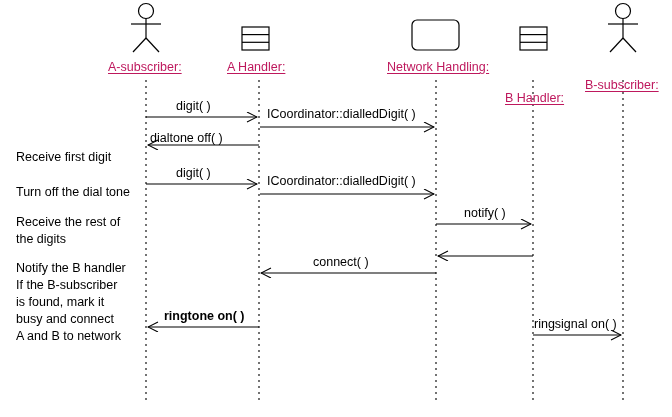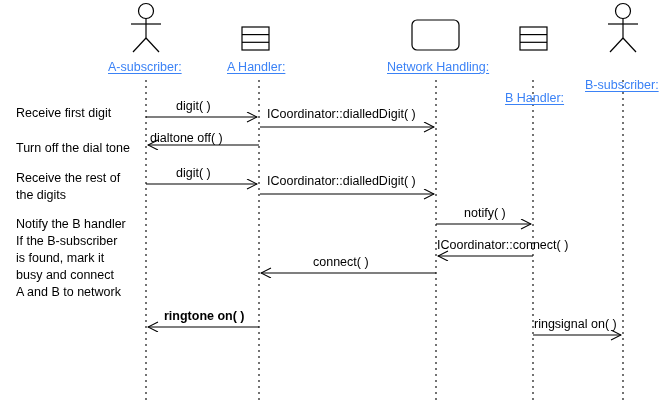--- a/index.html
+++ b/index.html
@@ -26,36 +26,37 @@
     height: 417px;
     display: block;
   }
   .hdr-label {
     position: absolute;
     font-size: 12.5px;
     line-height: 14px;
     white-space: nowrap;
     text-decoration: underline;
     text-underline-offset: 2px;
-    color: #3b82f6;
+    color: #be185d;
   }
   .msg-label {
     position: absolute;
     font-size: 12.5px;
     line-height: 14px;
     white-space: nowrap;
     color: #000;
   }
   .note-text {
     position: absolute;
     font-size: 12.5px;
     line-height: 17px;
     color: #000;
     white-space: pre-line;
     text-align: left;
+    margin-top: 44px;
   }
 </style>
 </head>
 <body>
 
 <div id="diagram-root">
 
   <svg id="seq-svg" viewBox="0 0 672 417" xmlns="http://www.w3.org/2000/svg">
     <defs>
       <marker id="arrowR" markerWidth="12" markerHeight="12" refX="11" refY="5" orient="auto" markerUnits="userSpaceOnUse">
@@ -125,21 +126,20 @@
   <div class="hdr-label" style="left:387px; top:60px;">Network Handling:</div>
   <div class="hdr-label" style="left:505px; top:60px;margin-top:31px;">B Handler:</div>
   <div class="hdr-label" style="left:585px; top:60px;margin-top:18px;">B-subscriber:</div>
 
   <div class="msg-label" style="left:176px; top:99px;">digit( )</div>
   <div class="msg-label" style="left:267px; top:107px;">ICoordinator::dialledDigit( )</div>
   <div class="msg-label" style="left:150px; top:131px;">dialtone off( )</div>
   <div class="msg-label" style="left:176px; top:166px;">digit( )</div>
   <div class="msg-label" style="left:267px; top:174px;">ICoordinator::dialledDigit( )</div>
   <div class="msg-label" style="left:464px; top:206px;">notify( )</div>
-  <div class="msg-label" style="left:437px; top:238px;">ICoordinator::connect( )</div>
   <div class="msg-label" style="left:313px; top:255px;">connect( )</div>
   <div class="msg-label" style="left:164px; top:309px;font-weight:bold;">ringtone on( )</div>
   <div class="msg-label" style="left:534px; top:317px;">ringsignal on( )</div>
 
   <div class="note-text" style="left:16px; top:105px; width:128px;">Receive first digit</div>
   <div class="note-text" style="left:16px; top:140px; width:128px;">Turn off the dial tone</div>
   <div class="note-text" style="left:16px; top:170px; width:128px;">Receive the rest of
 the digits</div>
   <div class="note-text" style="left:16px; top:216px; width:132px;">Notify the B handler
 If the B-subscriber

